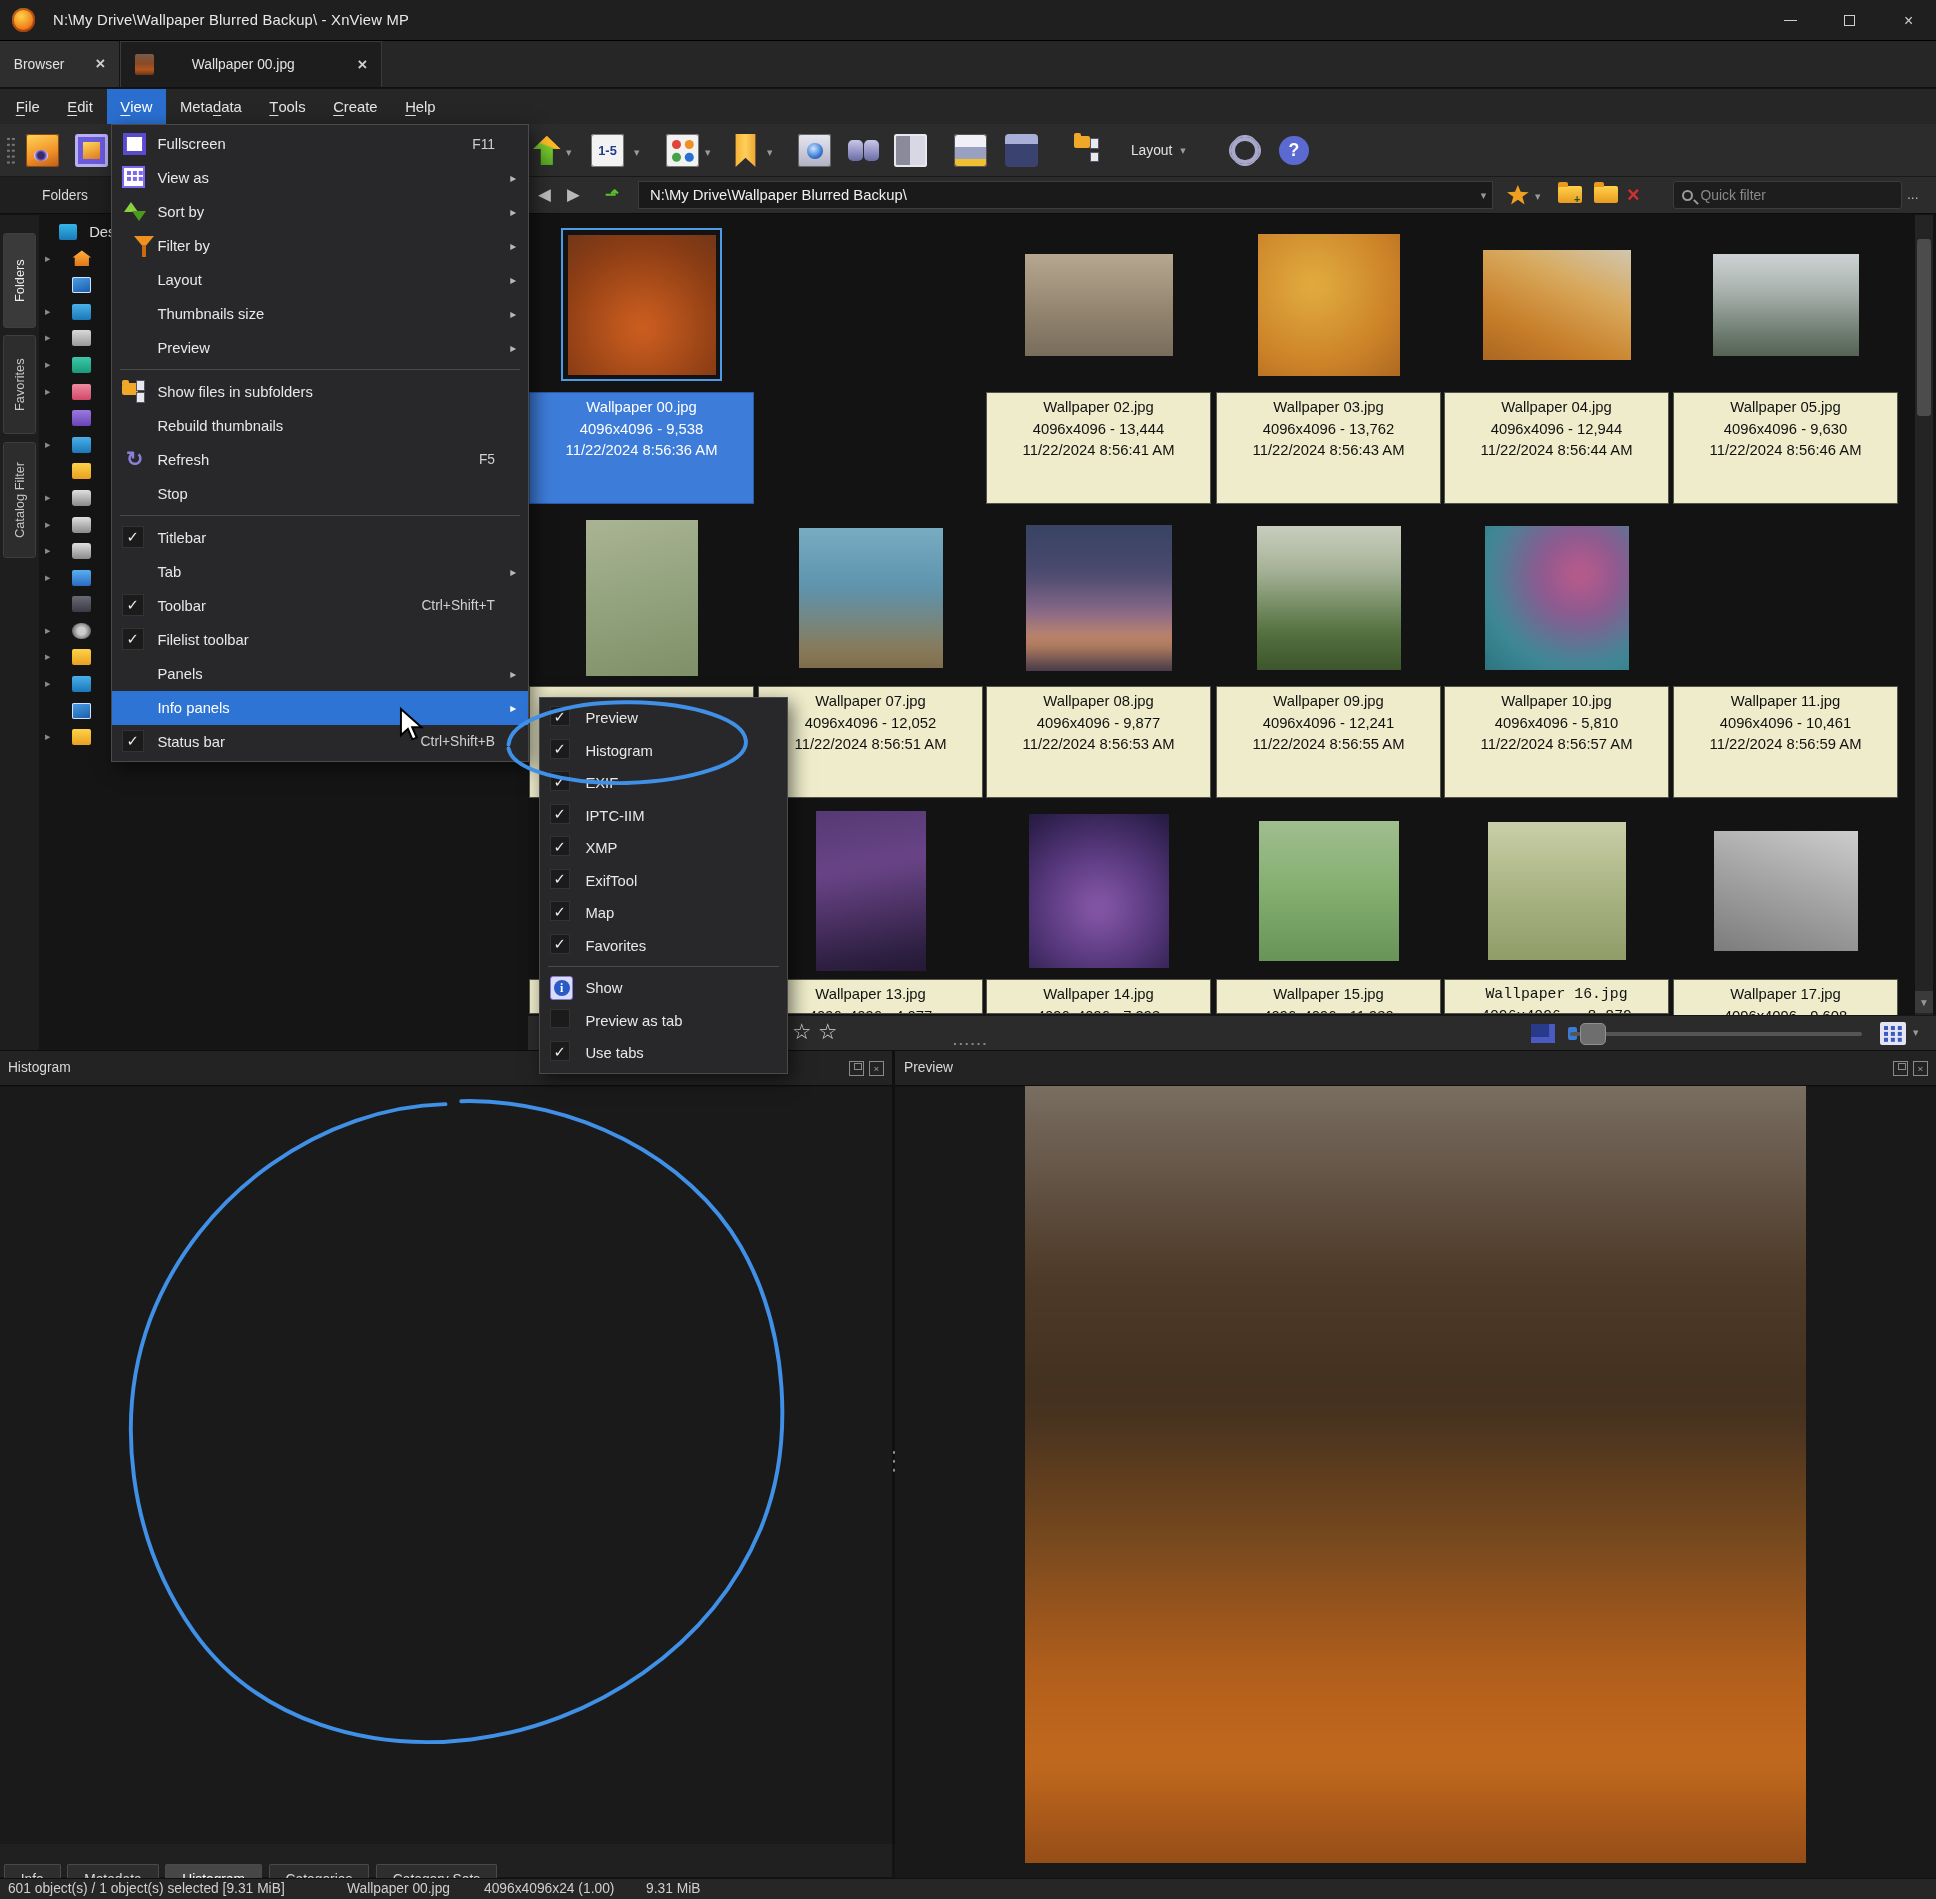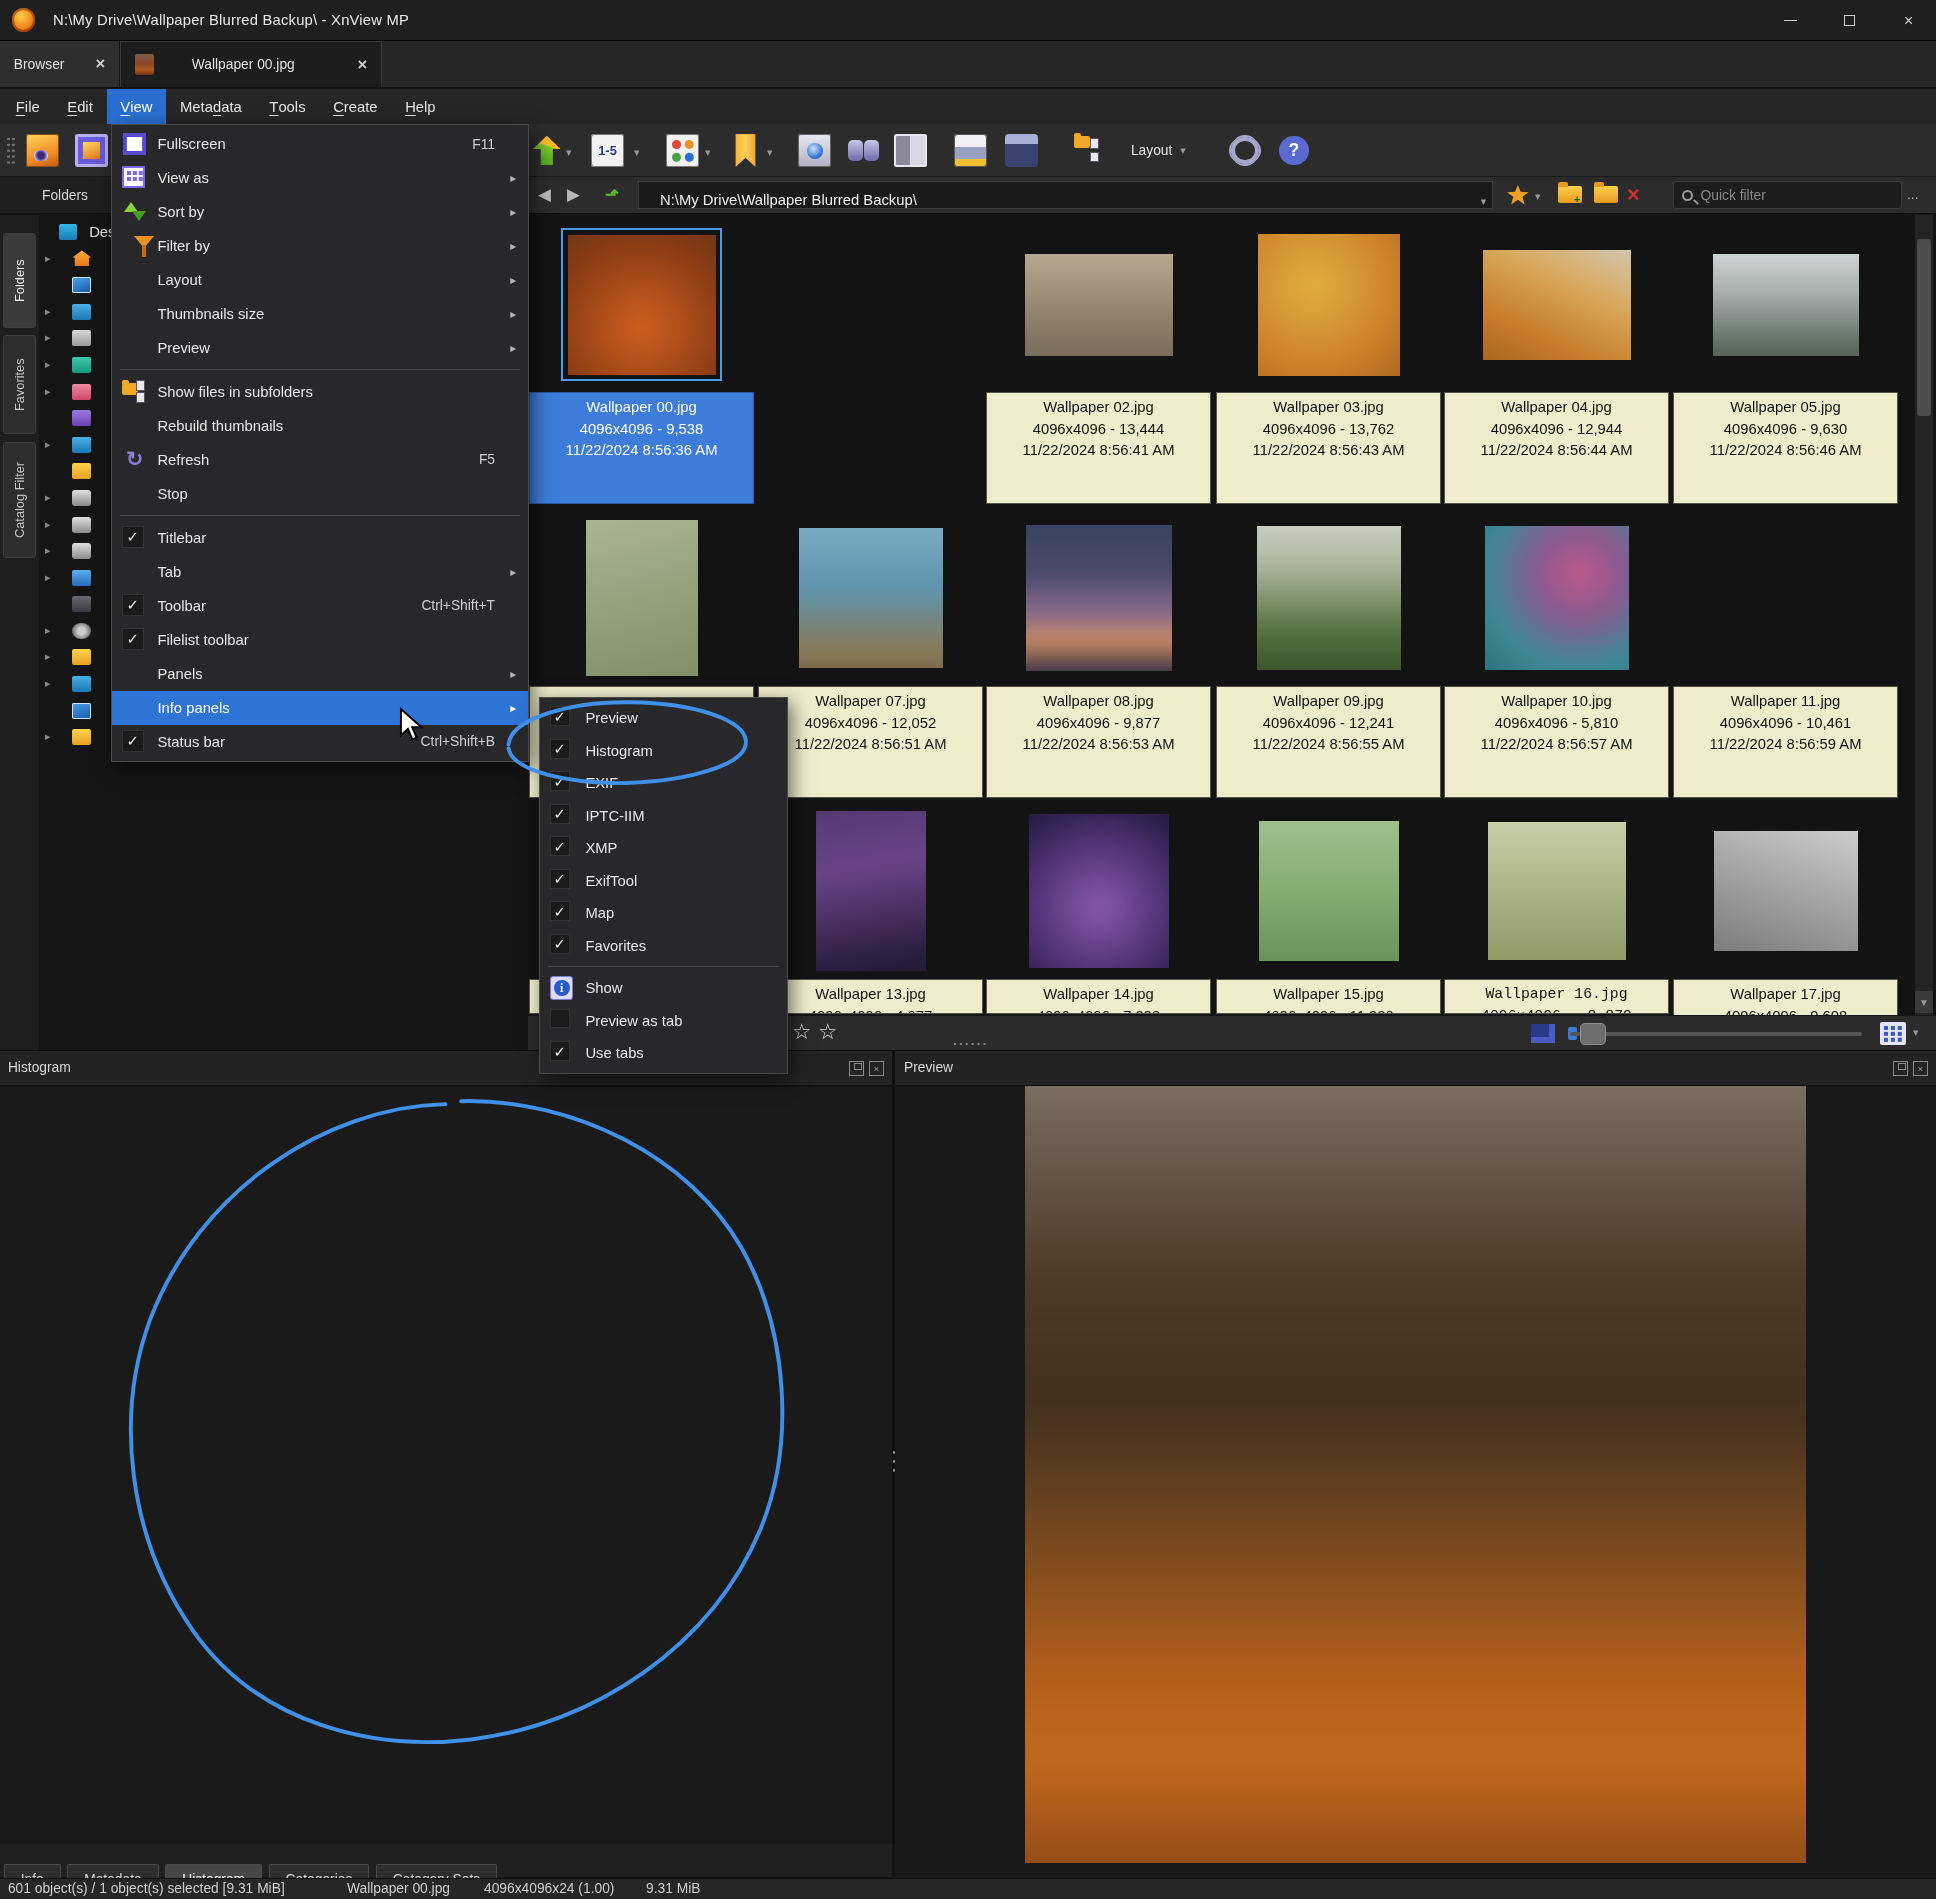--- a/index.html
+++ b/index.html
@@ -89,21 +89,21 @@
 
 
 #fold-header{position:absolute;left:0;top:177px;width:528px;height:37px;background:#1f1f1f;
   border-bottom:1px solid #0d0d0d;display:flex;align-items:center}
 #fold-header span{margin-left:42px;color:#d8d8d8;font-size:13.8px}
 #addr-row{position:absolute;left:528px;top:177px;width:1409px;height:37px;background:#2c2c2c;
   border-bottom:1px solid #0d0d0d}
 .nav-arrow{position:absolute;top:6.9px;font-size:16.7px;color:#b8b8b8}
 #nav-up{color:#5abf2e;font-weight:bold}
 #path-field{position:absolute;left:110px;top:3.9px;width:855px;height:28.6px;background:#1a1a1a;
-  border:1px solid #3c3c3c;display:flex;align-items:flex-end;color:#f0f0f0;font-size:14.8px;padding-left:21px}
+  border:1px solid #3c3c3c;display:flex;align-items:center;color:#f0f0f0;font-size:14.8px;padding-left:11px}
 #path-dd{position:absolute;right:5.9px;color:#999;font-size:10.8px}
 #addr-star{position:absolute;left:979px;top:7.9px;width:21.7px;height:19.7px;background:#f0a020;
   clip-path:polygon(50% 0,63% 35%,100% 38%,71% 60%,81% 100%,50% 76%,19% 100%,29% 60%,0 38%,37% 35%)}
 #addr-star-dd{position:absolute;left:1007px;top:12.8px;color:#999;font-size:10.8px}
 .addr-folder{position:absolute;top:8.9px;width:23.6px;height:16.7px;background:linear-gradient(180deg,#ffd24a,#e89a20);
   border-radius:2px}
 .addr-folder::before{content:"";position:absolute;left:0;top:-3.9px;width:9.9px;height:4.9px;
   background:#e89a20;border-radius:2px 2px 0 0}
 .addr-badge{position:absolute;font-size:10.8px;font-weight:bold;color:#1a5a1a}
 #addr-x{position:absolute;left:1099px;top:4.9px;color:#d03030;font-size:21.7px;font-weight:bold}

